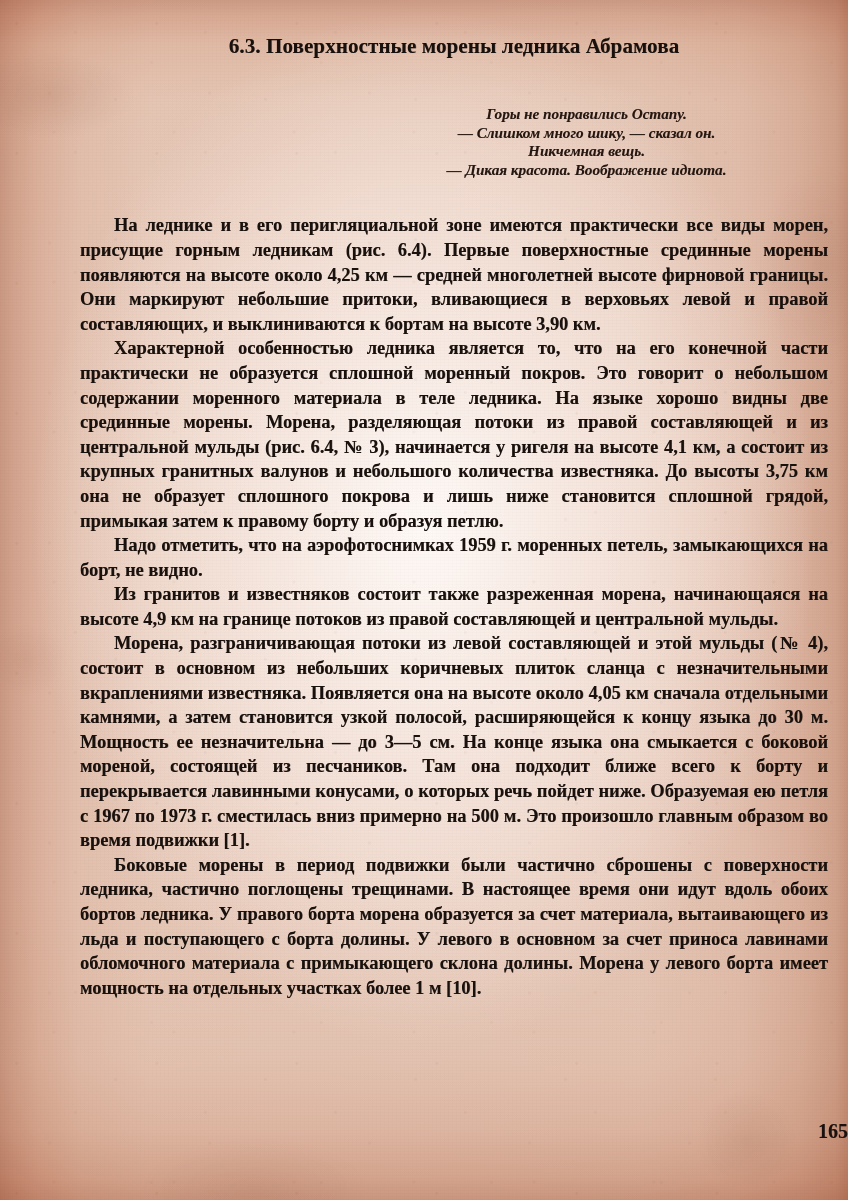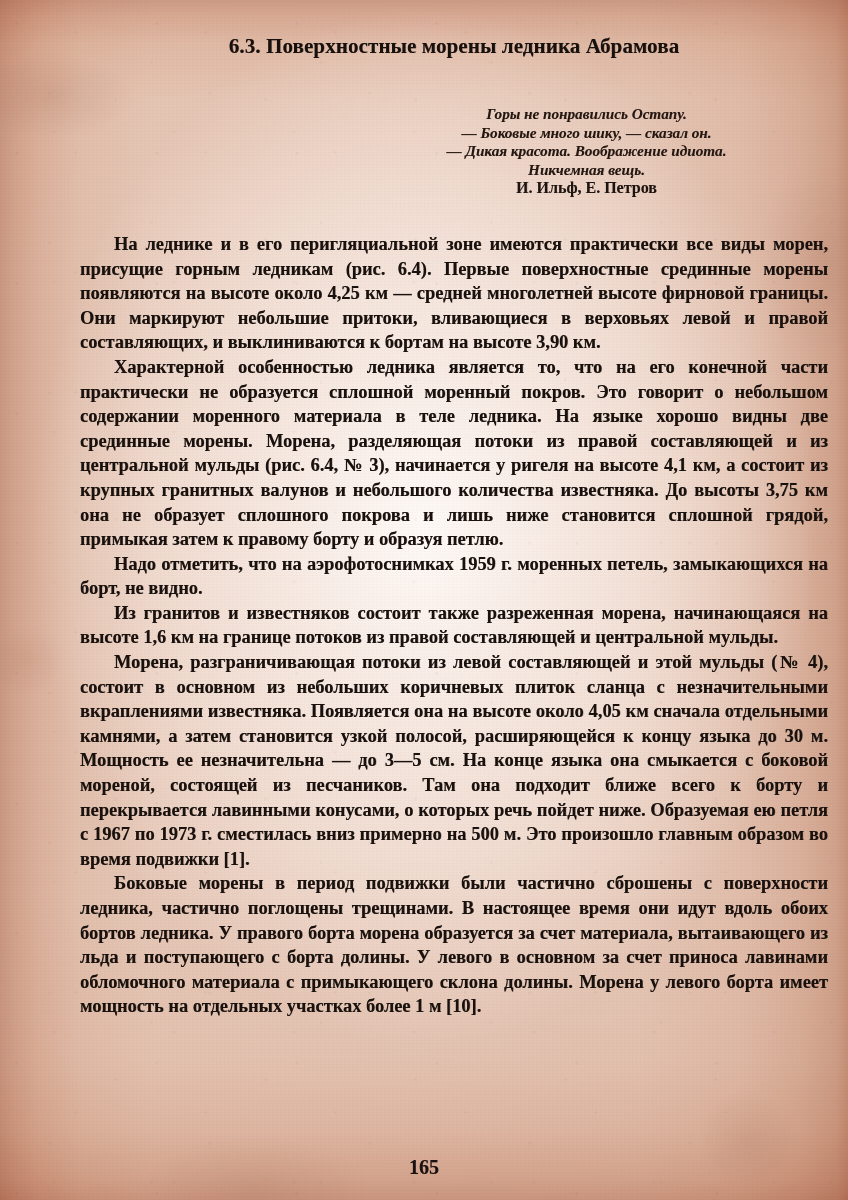--- a/index.html
+++ b/index.html
@@ -128,22 +128,22 @@
 
   .body-text p {
     margin: 0;
     text-indent: 34px;
   }
 
   .page-number {
     position: absolute;
     left: 0;
     right: 0;
-    top: 1156px;
-    text-align: center;
+    top: 1120px;
+    text-align: right;
     font-size: 20px;
     font-weight: bold;
     color: #1a1210;
     text-shadow: 0.35px 0 0 rgba(40,22,18,0.45);
   }
 
   
   .inklayer { filter: blur(0.18px); }
 </style>
 </head>
@@ -153,31 +153,30 @@
 
   <div class="grain"></div>
   <div class="blotches"></div>
 
   <div class="content inklayer">
 
     <h1 class="chapter-heading">6.3. Поверхностные морены ледника Абрамова</h1>
 
     <div class="epigraph">
       <p>Горы не понравились Остапу.</p>
-      <p>— Боковые много шику, — сказал он.</p>
+      <p>— Слишком много шику, — сказал он.</p>
+      <p>Никчемная вещь.</p>
       <p>— Дикая красота. Воображение идиота.</p>
-      <p>Никчемная вещь.</p>
-      <p class="epigraph-attribution">И. Ильф, Е. Петров</p>
     </div>
 
     <div class="body-text">
       <p>На леднике и в его перигляциальной зоне имеются практически все виды морен, присущие горным ледникам (рис. 6.4). Первые поверхностные срединные морены появляются на высоте около 4,25 км — средней многолетней высоте фирновой границы. Они маркируют небольшие притоки, вливающиеся в верховьях левой и правой составляющих, и выклиниваются к бортам на высоте 3,90 км.</p>
       <p>Характерной особенностью ледника является то, что на его конечной части практически не образуется сплошной моренный покров. Это говорит о небольшом содержании моренного материала в теле ледника. На языке хорошо видны две срединные морены. Морена, разделяющая потоки из правой составляющей и из центральной мульды (рис. 6.4, № 3), начинается у ригеля на высоте 4,1 км, а состоит из крупных гранитных валунов и небольшого количества известняка. До высоты 3,75 км она не образует сплошного покрова и лишь ниже становится сплошной грядой, примыкая затем к правому борту и образуя петлю.</p>
       <p>Надо отметить, что на аэрофотоснимках 1959 г. моренных петель, замыкающихся на борт, не видно.</p>
-      <p>Из гранитов и известняков состоит также разреженная морена, начинающаяся на высоте 1,6 км на границе потоков из правой составляющей и центральной мульды.</p>
+      <p>Из гранитов и известняков состоит также разреженная морена, начинающаяся на высоте 4,9 км на границе потоков из правой составляющей и центральной мульды.</p>
       <p>Морена, разграничивающая потоки из левой составляющей и этой мульды (№ 4), состоит в основном из небольших коричневых плиток сланца с незначительными вкраплениями известняка. Появляется она на высоте около 4,05 км сначала отдельными камнями, а затем становится узкой полосой, расширяющейся к концу языка до 30 м. Мощность ее незначительна — до 3—5 см. На конце языка она смыкается с боковой мореной, состоящей из песчаников. Там она подходит ближе всего к борту и перекрывается лавинными конусами, о которых речь пойдет ниже. Образуемая ею петля с 1967 по 1973 г. сместилась вниз примерно на 500 м. Это произошло главным образом во время подвижки [1].</p>
       <p>Боковые морены в период подвижки были частично сброшены с поверхности ледника, частично поглощены трещинами. В настоящее время они идут вдоль обоих бортов ледника. У правого борта морена образуется за счет материала, вытаивающего из льда и поступающего с борта долины. У левого в основном за счет приноса лавинами обломочного материала с примыкающего склона долины. Морена у левого борта имеет мощность на отдельных участках более 1 м [10].</p>
     </div>
 
   </div>
 
   <div class="page-number inklayer">165</div>
 
 </div>
 

